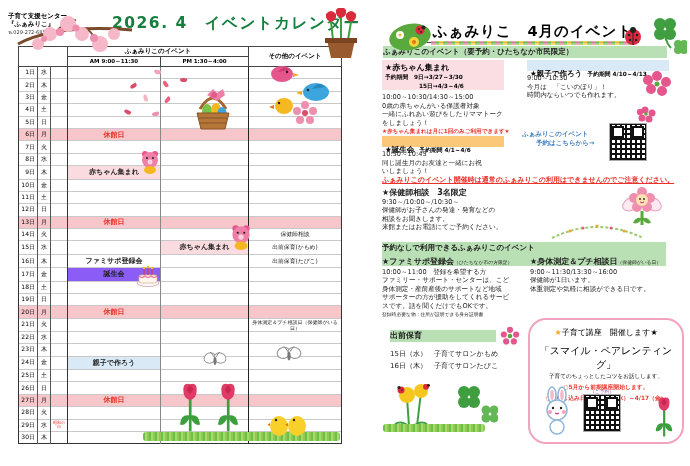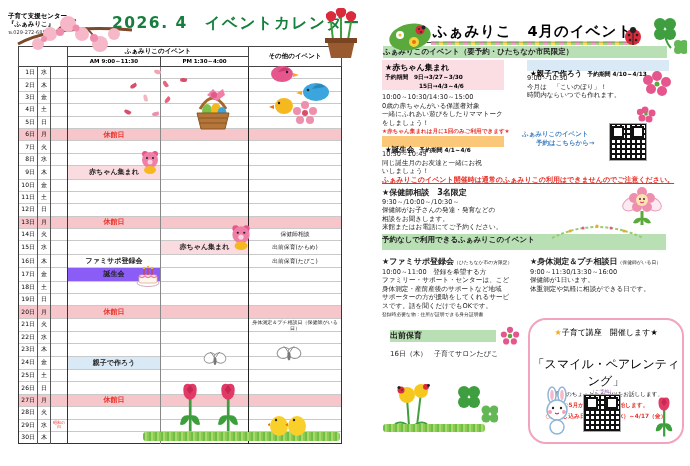--- a/index.html
+++ b/index.html
@@ -45,21 +45,21 @@
     background:repeating-linear-gradient(90deg,#6fbf44 0 2px,#a8d96e 2px 4px,#8ccb52 4px 6px); }
 
   
   .rp-title { position:absolute; left:82px; top:22px; width:212px; text-align:center;
     font-size:14.5px; font-weight:bold; letter-spacing:1px; border-bottom:1.5px solid #444;
     padding-bottom:1px; z-index:3; white-space:nowrap; }
   .flower-strip { position:absolute; left:86px; top:41px; width:200px; height:4px;
     background:repeating-linear-gradient(90deg,#f08ab0 0 4px,#8cc66a 4px 8px,#f6d33c 8px 12px,#8cc66a 12px 16px); opacity:.8; }
   .band { position:absolute; background:#b9e0b5; font-weight:bold; color:#222; z-index:2; }
   .band1 { left:38px; top:46px; width:284px; height:12px; font-size:7.5px; line-height:12px; }
-  .band2 { left:37px; top:234px; width:284px; height:16px; font-size:7.5px; line-height:12px; }
+  .band2 { left:37px; top:242px; width:284px; height:24px; font-size:7.5px; line-height:12px; }
   .band3 { left:45px; top:330px; width:106px; height:12px; font-size:8px; line-height:12px; }
 
   .box { position:absolute; padding:2px 3px; z-index:2; }
   .box-pink { background:#fbdde4; }
   .box-orange { background:#fbc87a; }
   .box-blue { background:#d9e9f6; }
   .bt { font-size:8px; font-weight:bold; }
   .bp { font-size:5.8px; font-weight:bold; }
   .txt { position:absolute; font-size:6.6px; line-height:8.6px; color:#222; z-index:2; white-space:nowrap; }
   .txt .t-title { font-size:8px; font-weight:bold; }
@@ -73,21 +73,21 @@
     background-image:repeating-linear-gradient(0deg,#111 0 2px,transparent 2px 5px),
                      repeating-linear-gradient(90deg,#111 0 2px,transparent 2px 5px); }
   .qr::before, .qr::after { content:""; position:absolute; width:8px; height:8px;
     border:2px solid #111; background:#fff; }
   .qr::before { left:2px; top:2px; } .qr::after { right:2px; top:2px; }
 
   .kouza { position:absolute; left:183px; top:318px; width:156px; height:126px;
     border:2px solid #f2a3c0; border-radius:18px; background:#fff; z-index:2; padding-top:7px; text-align:center; }
   .kouza .k1 { font-size:8px; font-weight:normal; }
   .kouza .k1 .star { color:#f5a623; }
-  .kouza .k2 { font-size:12px; margin-top:18px; }
+  .kouza .k2 { font-size:10px; margin-top:6px; }
   .kouza .k3 { font-size:5.6px; margin-top:1px; }
   .kouza .kr { font-size:5.8px; margin-top:2px; }
   .qr-label { position:absolute; font-size:4.8px; color:#9b59b6; z-index:3; }
 </style>
 </head>
 <body>
 
 <div id="sheet">
 
   <div class="pg" id="left-page">
@@ -721,20 +721,21 @@
       <g fill="#e5568c">
           <circle cx="13" cy="5" r="4"></circle>
           <circle cx="21" cy="11" r="4"></circle>
           <circle cx="18" cy="20" r="4"></circle>
           <circle cx="8" cy="20" r="4"></circle>
           <circle cx="5" cy="11" r="4"></circle>
         </g>
         <circle cx="13" cy="13" r="3" fill="#5aa93c"></circle>
     </svg>
     <div class="txt" style="left:45px;top:348px;line-height:12px;font-size:7px">
+      <div>15日（水）　子育てサロンかもめ</div>
       <div>16日（木）　子育てサロンたぴこ</div>
     </div>
 
     <div class="kouza">
       <div class="k1"><span class="star">★</span><span id="kouza-title-text">子育て講座　開催します★</span></div>
       <div class="k2">「スマイル・ペアレンティング」</div>
       <div class="k3">子育てのちょっとしたコツをお話しします。</div>
       <div class="kr red">○5月から前期講座開始します。</div>
       <div class="kr red">○お申し込み日時　3/25（水）～4/17（金）</div>
     </div>

